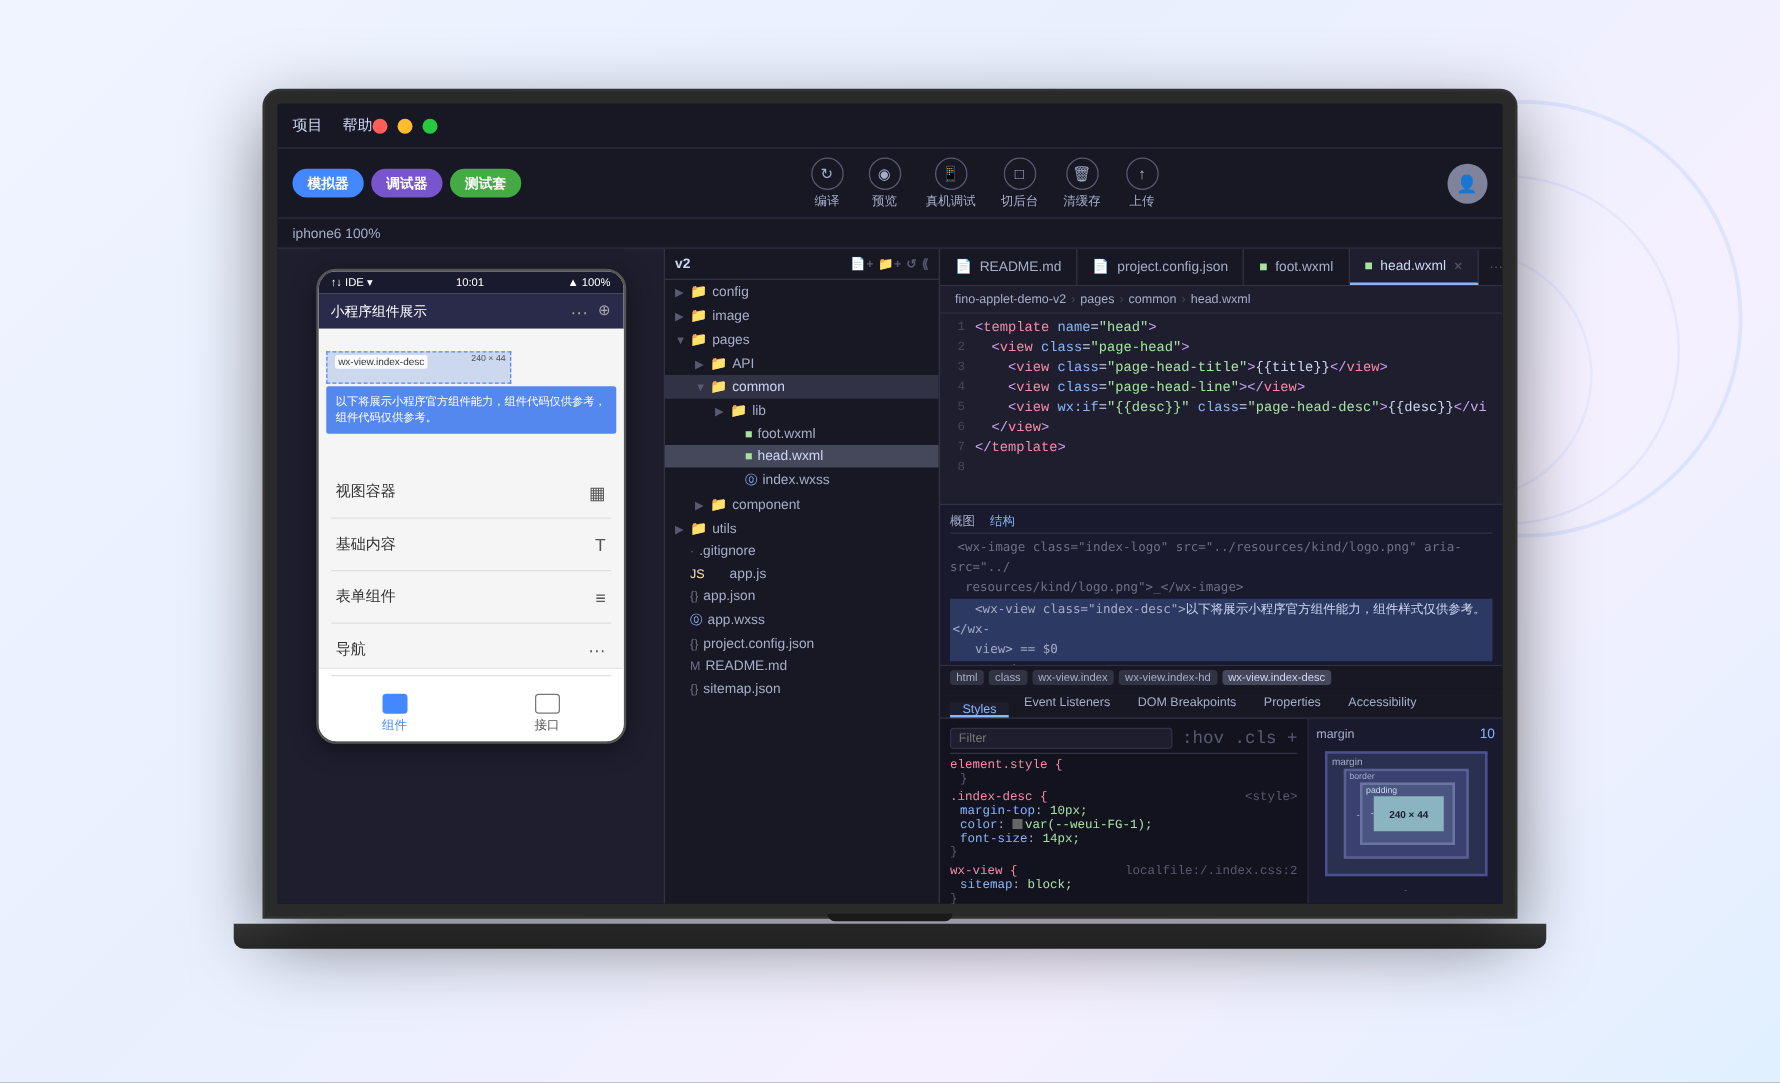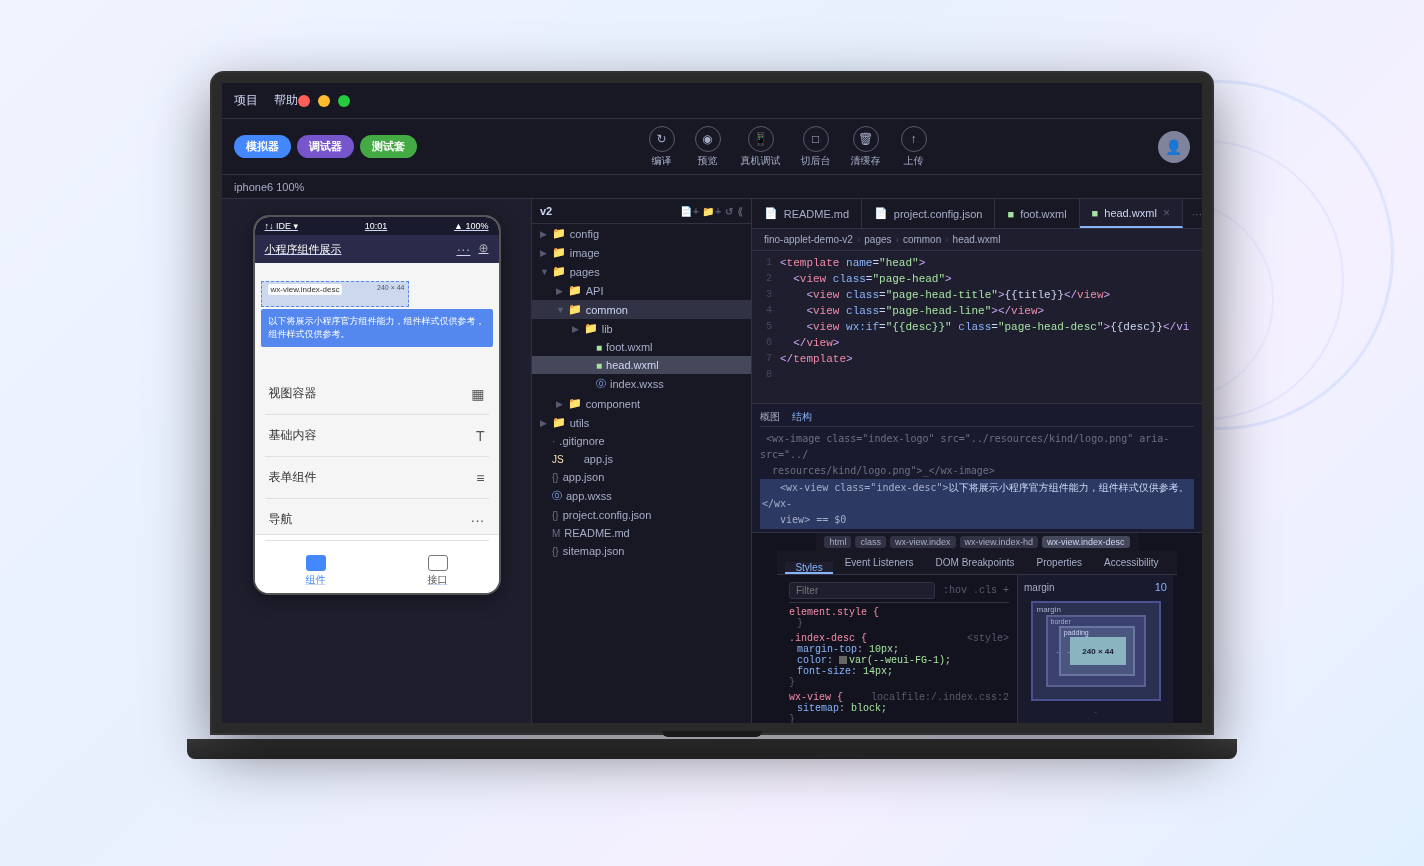--- a/index.html
+++ b/index.html
@@ -223,21 +223,20 @@
     .phone-mockup {
       width: 248px;
       min-height: 380px;
       background: #fff;
       border-radius: 16px;
       border: 2px solid #555;
       overflow: hidden;
       display: flex;
       flex-direction: column;
       box-shadow: 0 4px 20px rgba(0,0,0,0.4);
-      text-decoration: underline;
     }
     .phone-status-bar {
       background: #1a1a2e;
       padding: 4px 10px;
       display: flex;
       justify-content: space-between;
       align-items: center;
       font-size: 9px;
       color: #fff;
     }
@@ -519,21 +518,20 @@
       font-size: 10px;
       color: #a6adc8;
     }
 
     
     .devtools {
       height: 190px;
       display: flex;
       flex-direction: column;
       background: #13131f;
-      align-items: center;
     }
     .devtools-tabs {
       height: 24px;
       background: #181825;
       display: flex;
       align-items: stretch;
       gap: 2px;
       padding: 0 8px;
       border-bottom: 1px solid #313244;
       flex-shrink: 0;
@@ -580,21 +578,21 @@
       flex: 1;
       background: #1e1e2e;
       border: 1px solid #313244;
       border-radius: 3px;
       padding: 2px 6px;
       font-size: 10px;
       color: #cdd6f4;
       outline: none;
     }
     .filter-pseudo {
-      font-size: 10px;
+      font-size: 14px;
       color: #585b70;
     }
 
     .css-rule {
       margin-top: 4px;
       font-size: 10px;
     }
     .css-selector { color: #f38ba8; }
     .css-prop { color: #89b4fa; }
     .css-val { color: #a6e3a1; }
@@ -782,21 +780,21 @@
               <div class="phone-title-dots">
                 <span>···</span>
                 <span style="margin-left:4px; color:#aaa; font-size:12px;">⊕</span>
               </div>
             </div>
             <div class="phone-body">
               <div class="highlight-box">
                 <span class="highlight-label">wx-view.index-desc</span>
                 <span class="highlight-size" style="position:absolute;right:3px;top:2px;font-size:7px;color:#555;">240 × 44</span>
               </div>
-              <div class="selected-text-box">以下将展示小程序官方组件能力，组件样式仅供参考，组件样式仅供参考。</div>
+              <div class="selected-text-box">以下将展示小程序官方组件能力，组件代码仅供参考，组件代码仅供参考。</div>
               <div class="phone-menu-items">
                 <div class="phone-menu-item">
                   <span>视图容器</span>
                   <span class="phone-menu-icon">▦</span>
                 </div>
                 <div class="phone-menu-item">
                   <span>基础内容</span>
                   <span class="phone-menu-icon">T</span>
                 </div>
                 <div class="phone-menu-item">

